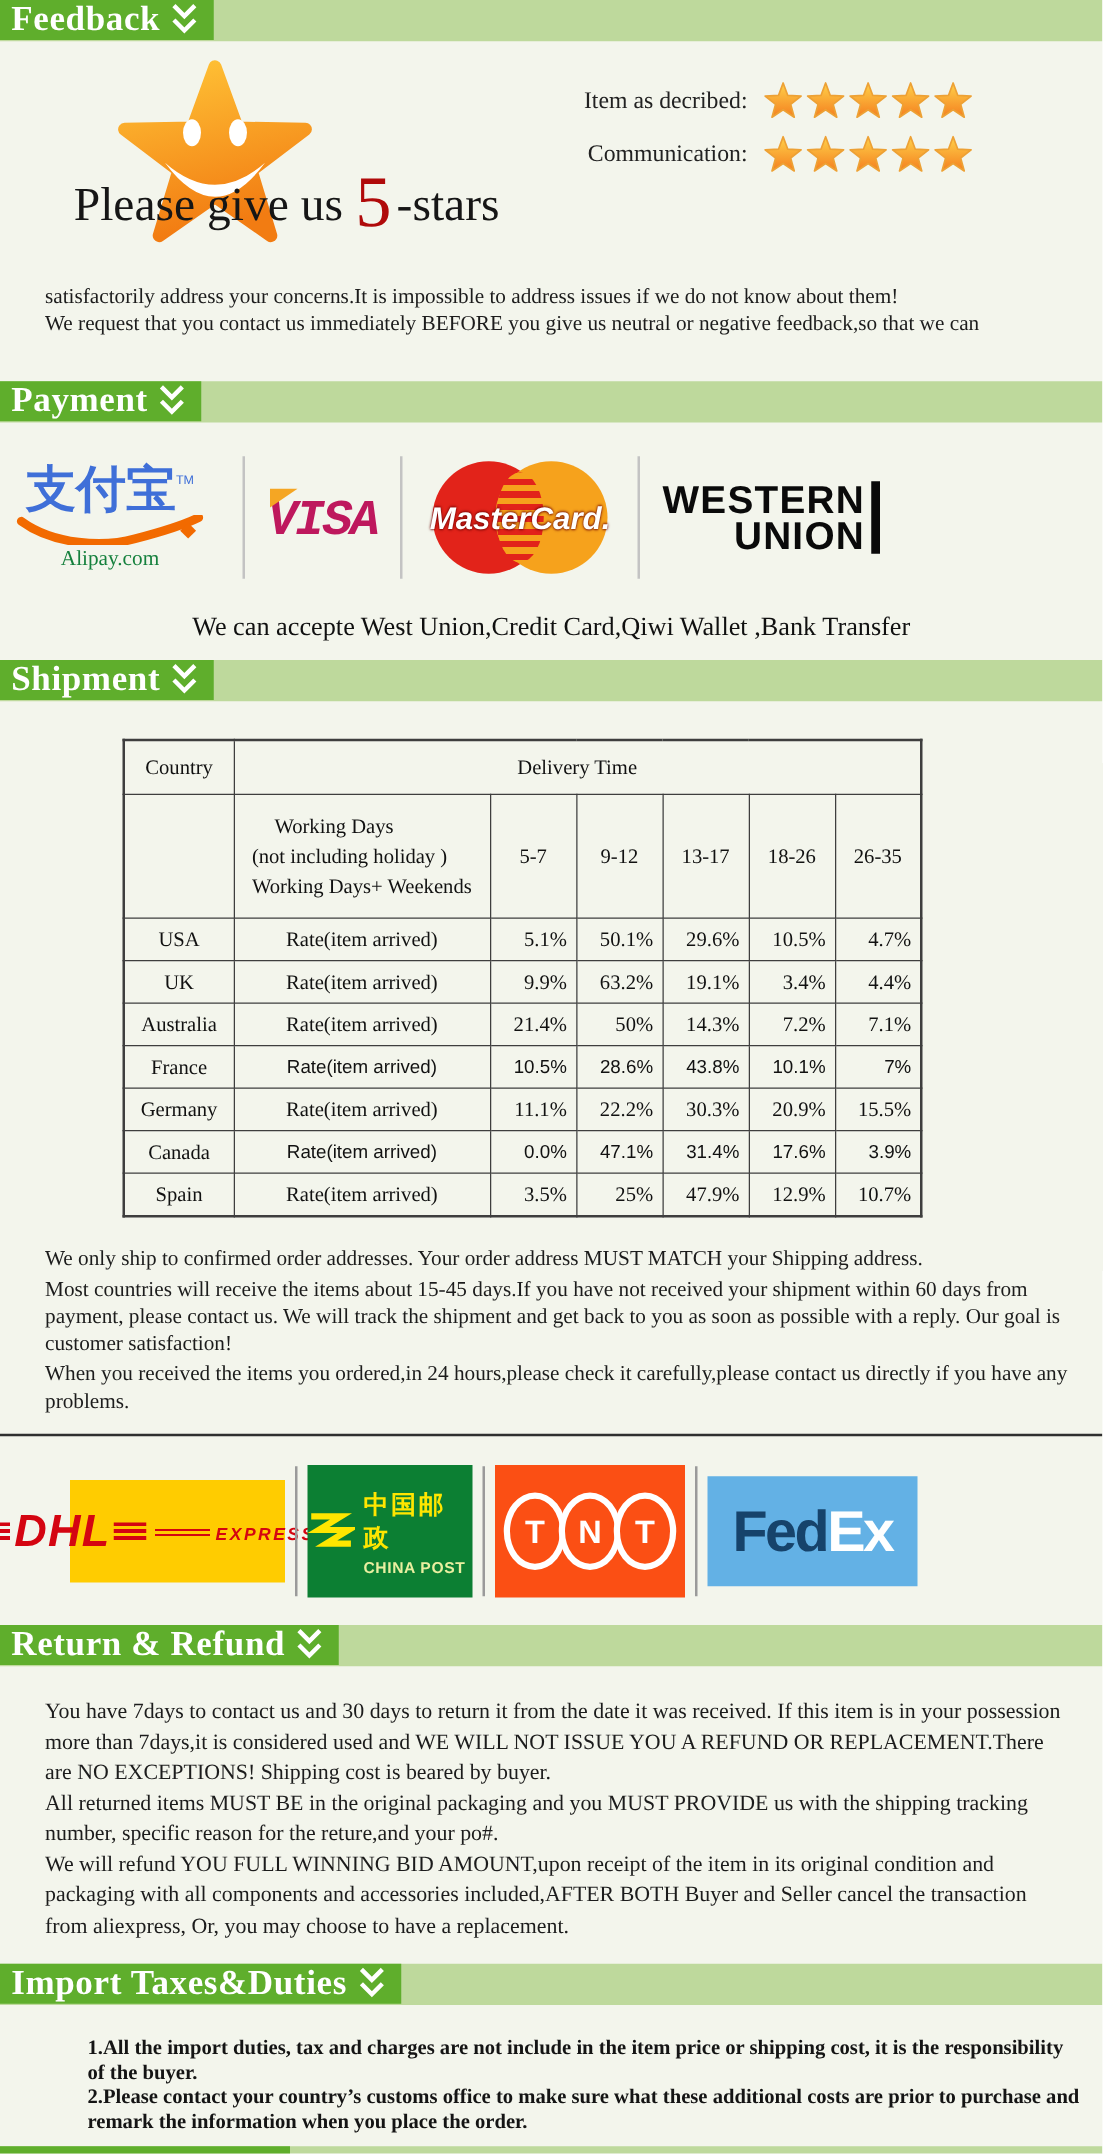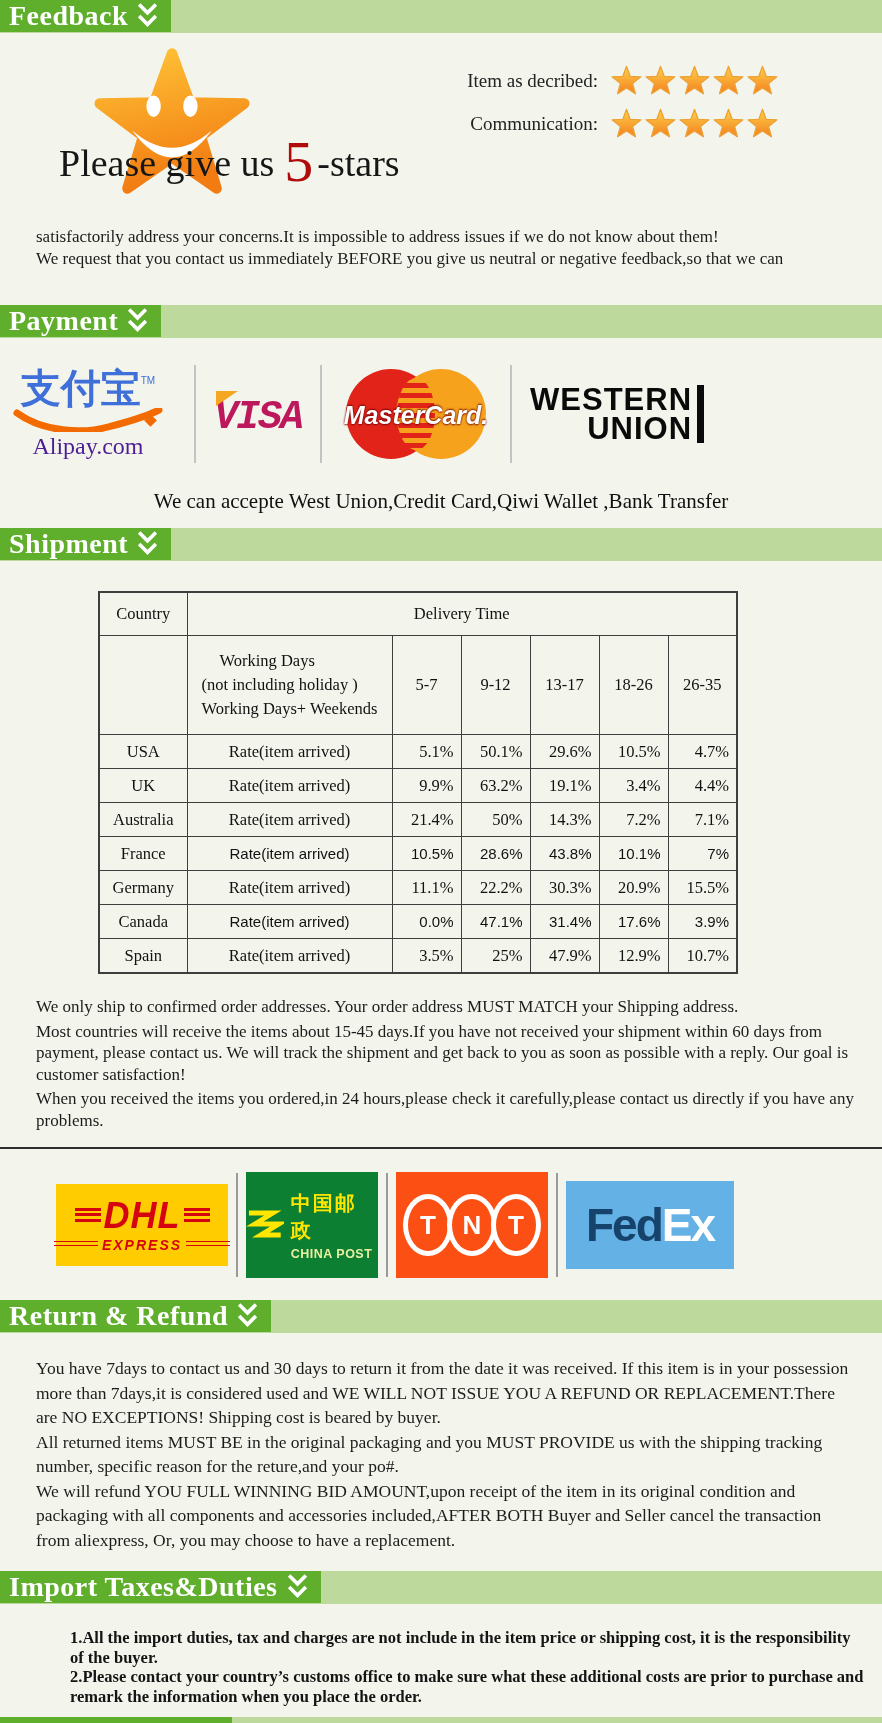--- a/index.html
+++ b/index.html
@@ -27,21 +27,21 @@
   .rating-label{width:160px;text-align:right;font-size:19px;color:#222;margin-right:12px;}
   .star{width:33px;height:33px;margin-right:1px;}
   .fb-para{margin:12px 26px 0 36px;font-size:17px;line-height:21.5px;}
   
   .mt-payment{margin-top:36px;}
   .pay-row{margin-top:14px;height:102px;display:flex;align-items:center;justify-content:flex-start;}
   .pay-sep{width:2px;height:98px;background:#c3c3c3;margin:0 18px;}
   .alipay{display:flex;flex-direction:column;align-items:center;width:176px;}
   .alipay-cn{font-size:40px;font-weight:bold;color:#3f6fd8;font-family:"DejaVu Sans",sans-serif;line-height:1;}
   .alipay-tm{font-size:10px;vertical-align:18px;color:#3f6fd8;font-family:"Liberation Sans",sans-serif;}
-  .alipay-domain{font-size:24px;color:#4c1d95;margin-top:1px;}
+  .alipay-domain{font-size:17px;color:#15803d;margin-top:1px;}
   .visa{position:relative;font-family:Liberation Mono, monospace;font-weight:900;font-style:italic;
         font-size:40px;color:#be185d;letter-spacing:-2px;padding-top:6px;}
   .visa-flag{position:absolute;left:2px;top:2px;width:0;height:0;
         border-top:15px solid #f5a623;border-right:22px solid transparent;}
   .mc{position:relative;width:152px;height:98px;}
   .mc-red{position:absolute;left:6px;top:4px;width:90px;height:90px;border-radius:50%;background:#e2231a;}
   .mc-yellow{position:absolute;right:6px;top:4px;width:90px;height:90px;border-radius:50%;background:#f6a21c;}
   .mc-stripes{position:absolute;left:57px;top:13px;width:38px;height:72px;border-radius:50%/50%;
         background:repeating-linear-gradient(to bottom,#f6a21c 0 5px,#e2231a 5px 10px);}
   .mc-text{position:absolute;left:0;right:0;top:36px;text-align:center;color:#fff;
@@ -63,21 +63,21 @@
   .cell-country{text-align:center;}
   .cell-rate{text-align:center;}
   .cell-val{text-align:right;padding-right:7px;}
   .row-sans .cell-rate,.row-sans .cell-val{font-family:"Liberation Sans",sans-serif;font-size:15px;}
   .ship-paras{margin:22px 22px 0 36px;font-size:17px;line-height:21.5px;}
   .ship-paras p{margin:0 0 3px 0;}
   .divider{margin-top:16px;border-top:2.5px solid #2f2f2f;}
   
   .logi-row{margin-top:23px;margin-left:56px;display:flex;align-items:center;}
   .logi-sep{width:2px;height:104px;background:#9a9a9a;margin:0 8px;}
-  .dhl{width:172px;height:82px;background:#ffcc00;display:flex;flex-direction:column;justify-content:center;align-items:center;}
+  .dhl{width:172px;height:82px;background:#ffcc00;display:flex;flex-direction:row;justify-content:center;align-items:center;}
   .dhl-main{display:flex;align-items:center;color:#d40511;font-family:"Liberation Sans",sans-serif;
         font-style:italic;font-weight:900;font-size:36px;line-height:1;letter-spacing:1px;}
   .dhl-dash{width:26px;height:15px;background:repeating-linear-gradient(to bottom,#d40511 0 3px,transparent 3px 5.5px);margin:0 3px;}
   .dhl-sub{display:flex;align-items:center;color:#d40511;font-style:italic;font-weight:bold;font-size:14px;
         font-family:"Liberation Sans",sans-serif;letter-spacing:2px;margin-top:3px;}
   .dhl-line{width:44px;height:8px;background:repeating-linear-gradient(to bottom,#d40511 0 1.5px,transparent 1.5px 4px);margin:0 4px;}
   .cp{width:132px;height:106px;background:#0c7f33;display:flex;align-items:center;justify-content:center;gap:7px;}
   .cp-texts{display:flex;flex-direction:column;}
   .cp-cn{color:#ffe600;font-size:20px;font-weight:bold;font-family:"DejaVu Sans",sans-serif;letter-spacing:2px;}
   .cp-en{color:#e9efa0;font-size:12.5px;font-weight:bold;font-family:"Liberation Sans",sans-serif;margin-top:3px;letter-spacing:.5px;}

